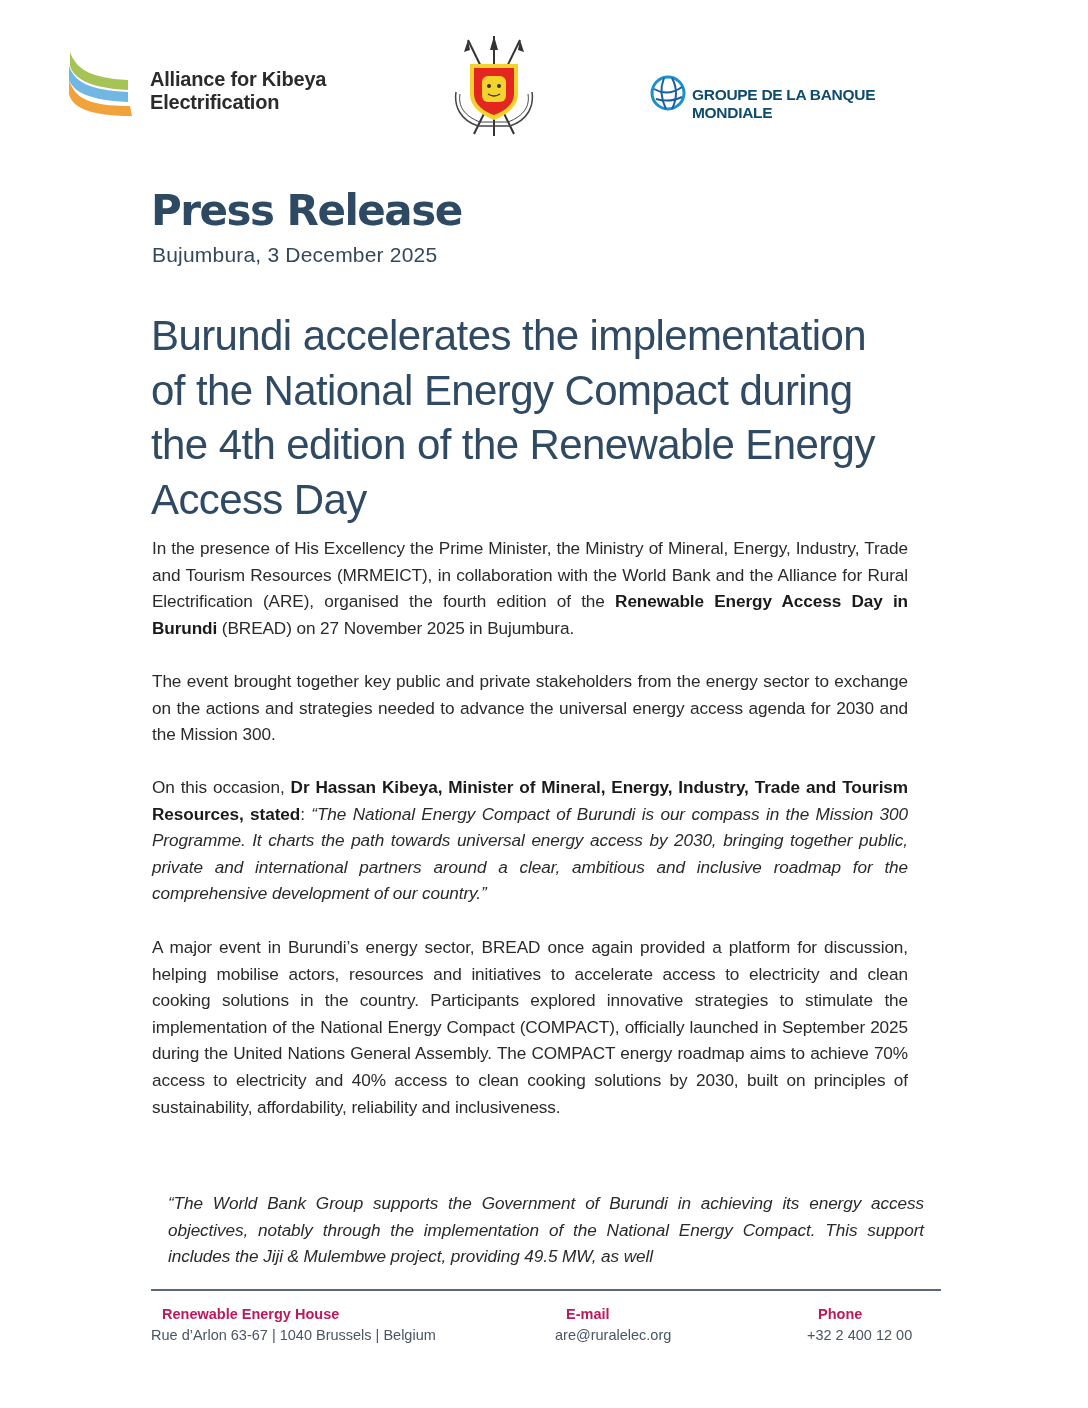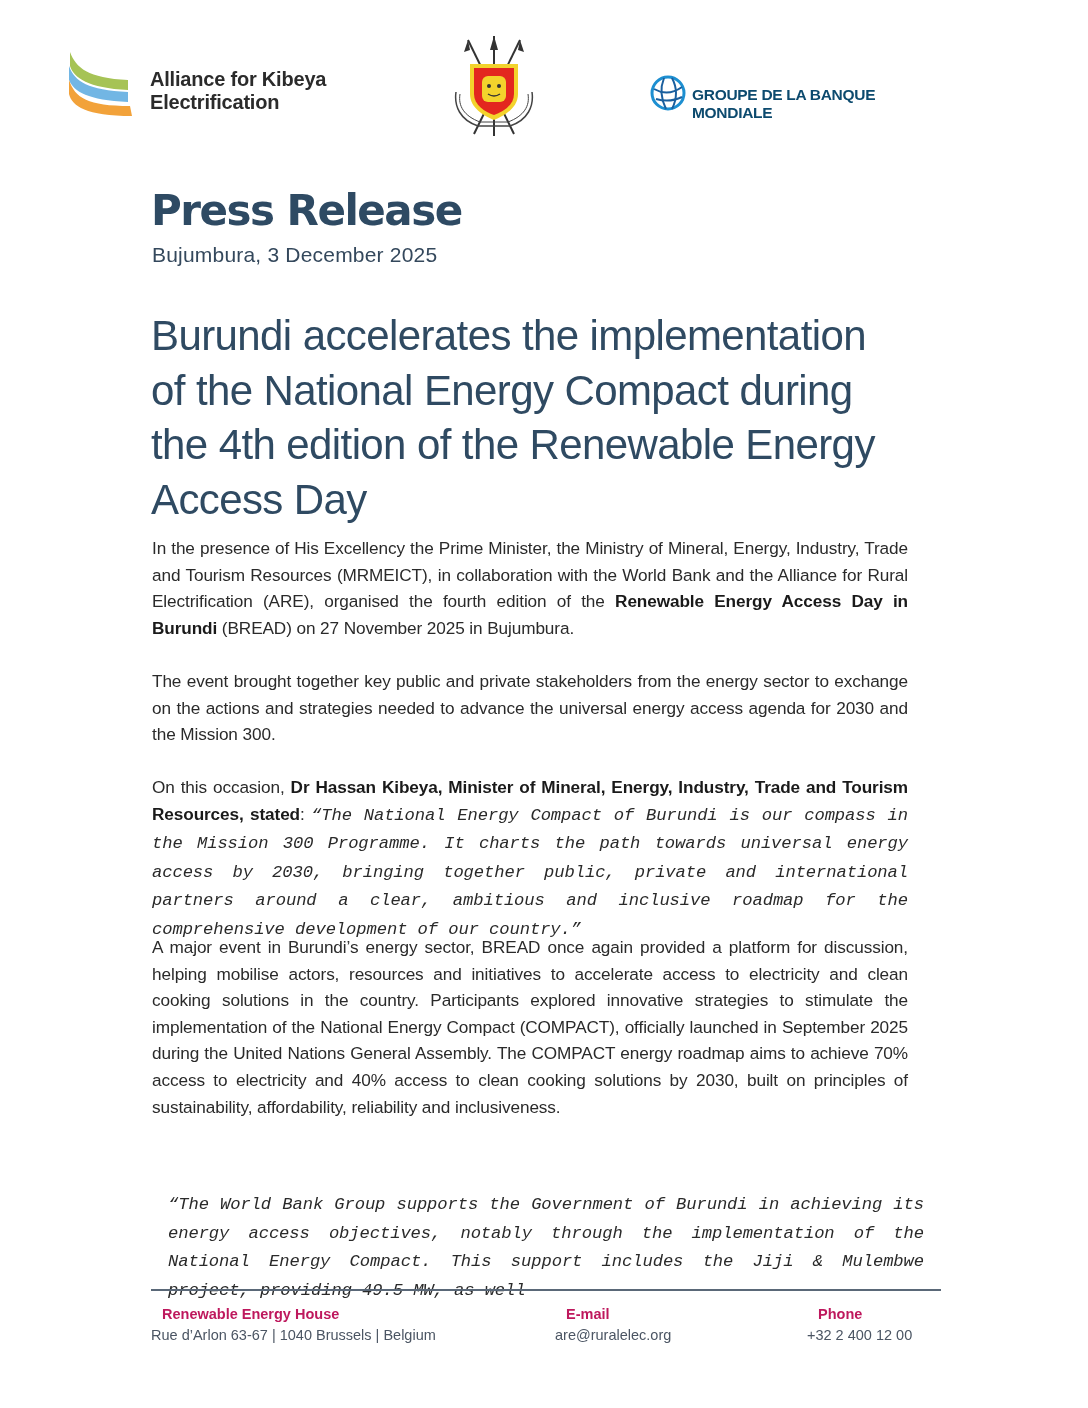--- a/index.html
+++ b/index.html
@@ -20,21 +20,21 @@
     #doc-kind { left: 151px; top: 186px; font-size: 42px; font-weight: 900;
       color: #2e4a63; letter-spacing: -1.5px; font-family: "DejaVu Sans", sans-serif; }
     #dateline { left: 152px; top: 243px; font-size: 21px; color: #34485c; letter-spacing: 0.2px; }
     #headline { left: 151px; top: 303px; width: 740px; font-size: 42px; line-height: 54.5px;
       color: #2f4a62; font-weight: 500; letter-spacing: -0.6px; margin-top: 6px; }
 
     
     .para { position: absolute; left: 152px; width: 756px; font-size: 17.2px;
       line-height: 26.6px; color: #2a2a2a; text-align: justify; letter-spacing: -0.1px; }
     .para b { font-weight: 700; color: #1a1a1a; }
-    .para i { font-style: italic; font-family: Liberation Mono, monospace; }
+    .para i { font-style: italic; }
     #p1 { top: 535px; }
     #p2 { top: 668px; }
     #p3 { top: 774px; }
     #p4 { top: 934px; }
     #p5 { top: 1174px; }
 
     
     #footer-rule { left: 151px; top: 1289px; width: 790px; height: 2px; background: #5a6878; }
     .fcol { position: absolute; top: 1304px; font-size: 14.5px; line-height: 21px; color: #4b5563; }
     .fcol .lbl { font-weight: 700; color: #be185d; margin-left: 11px; }

